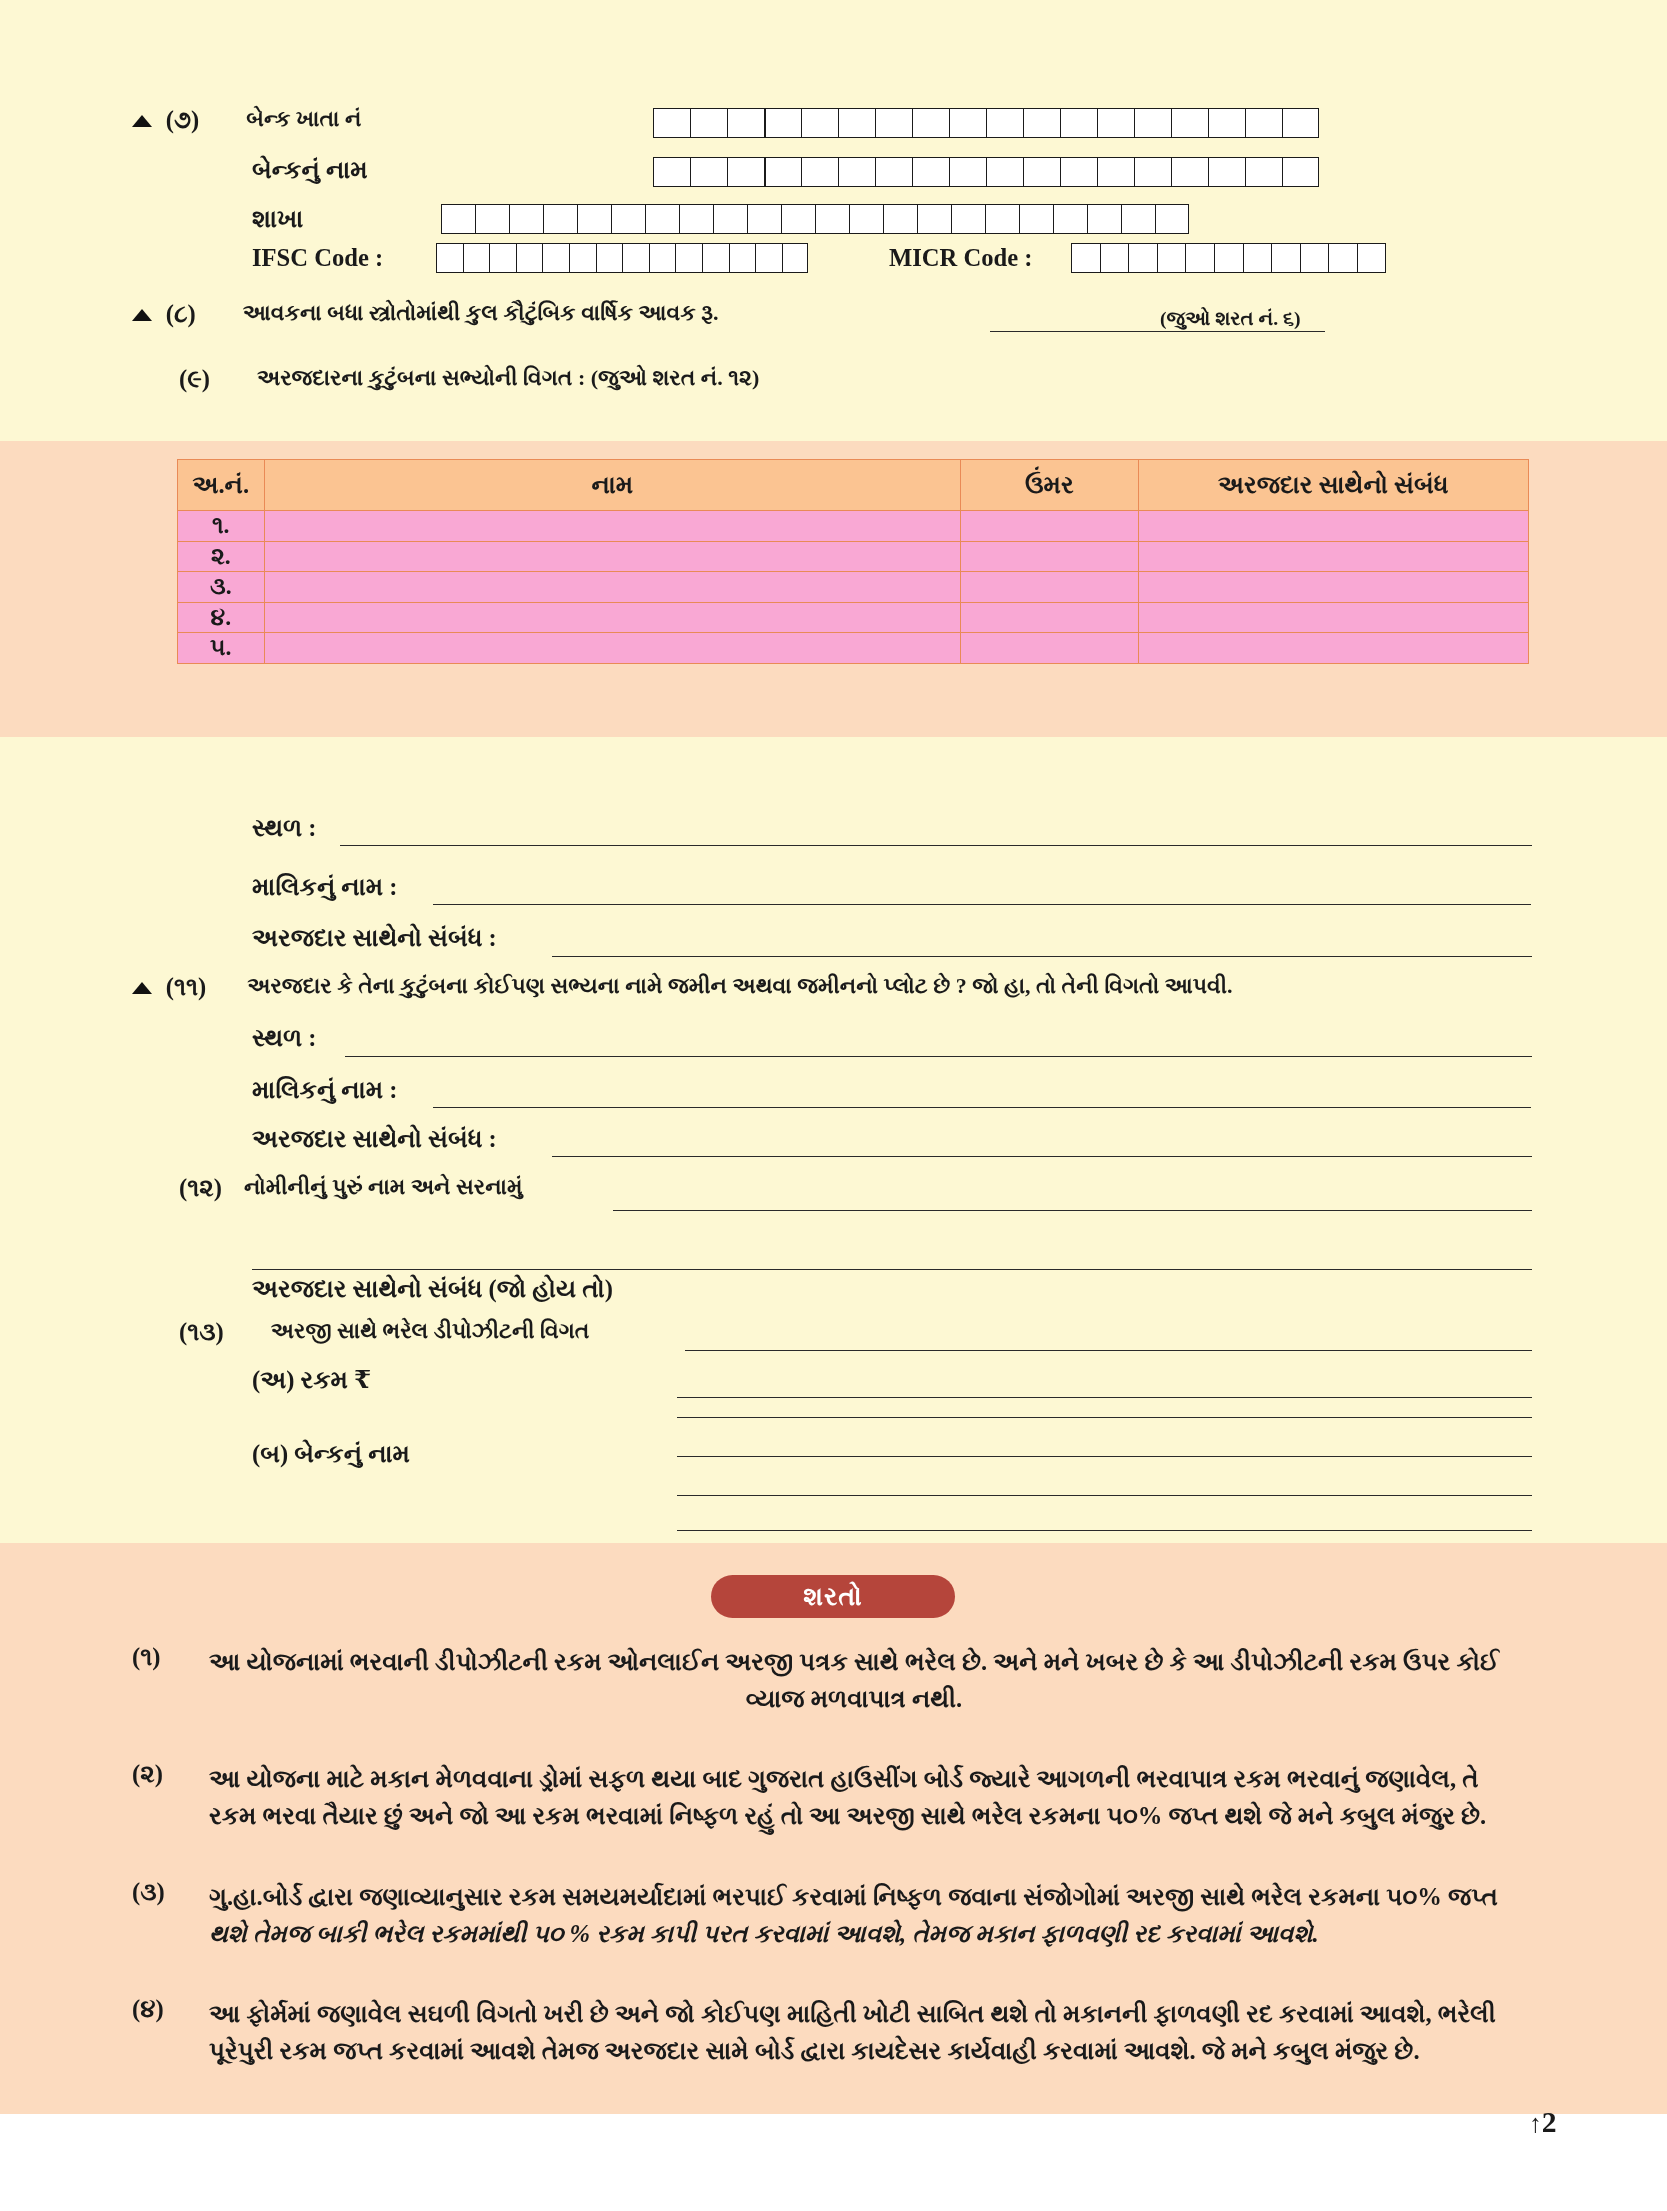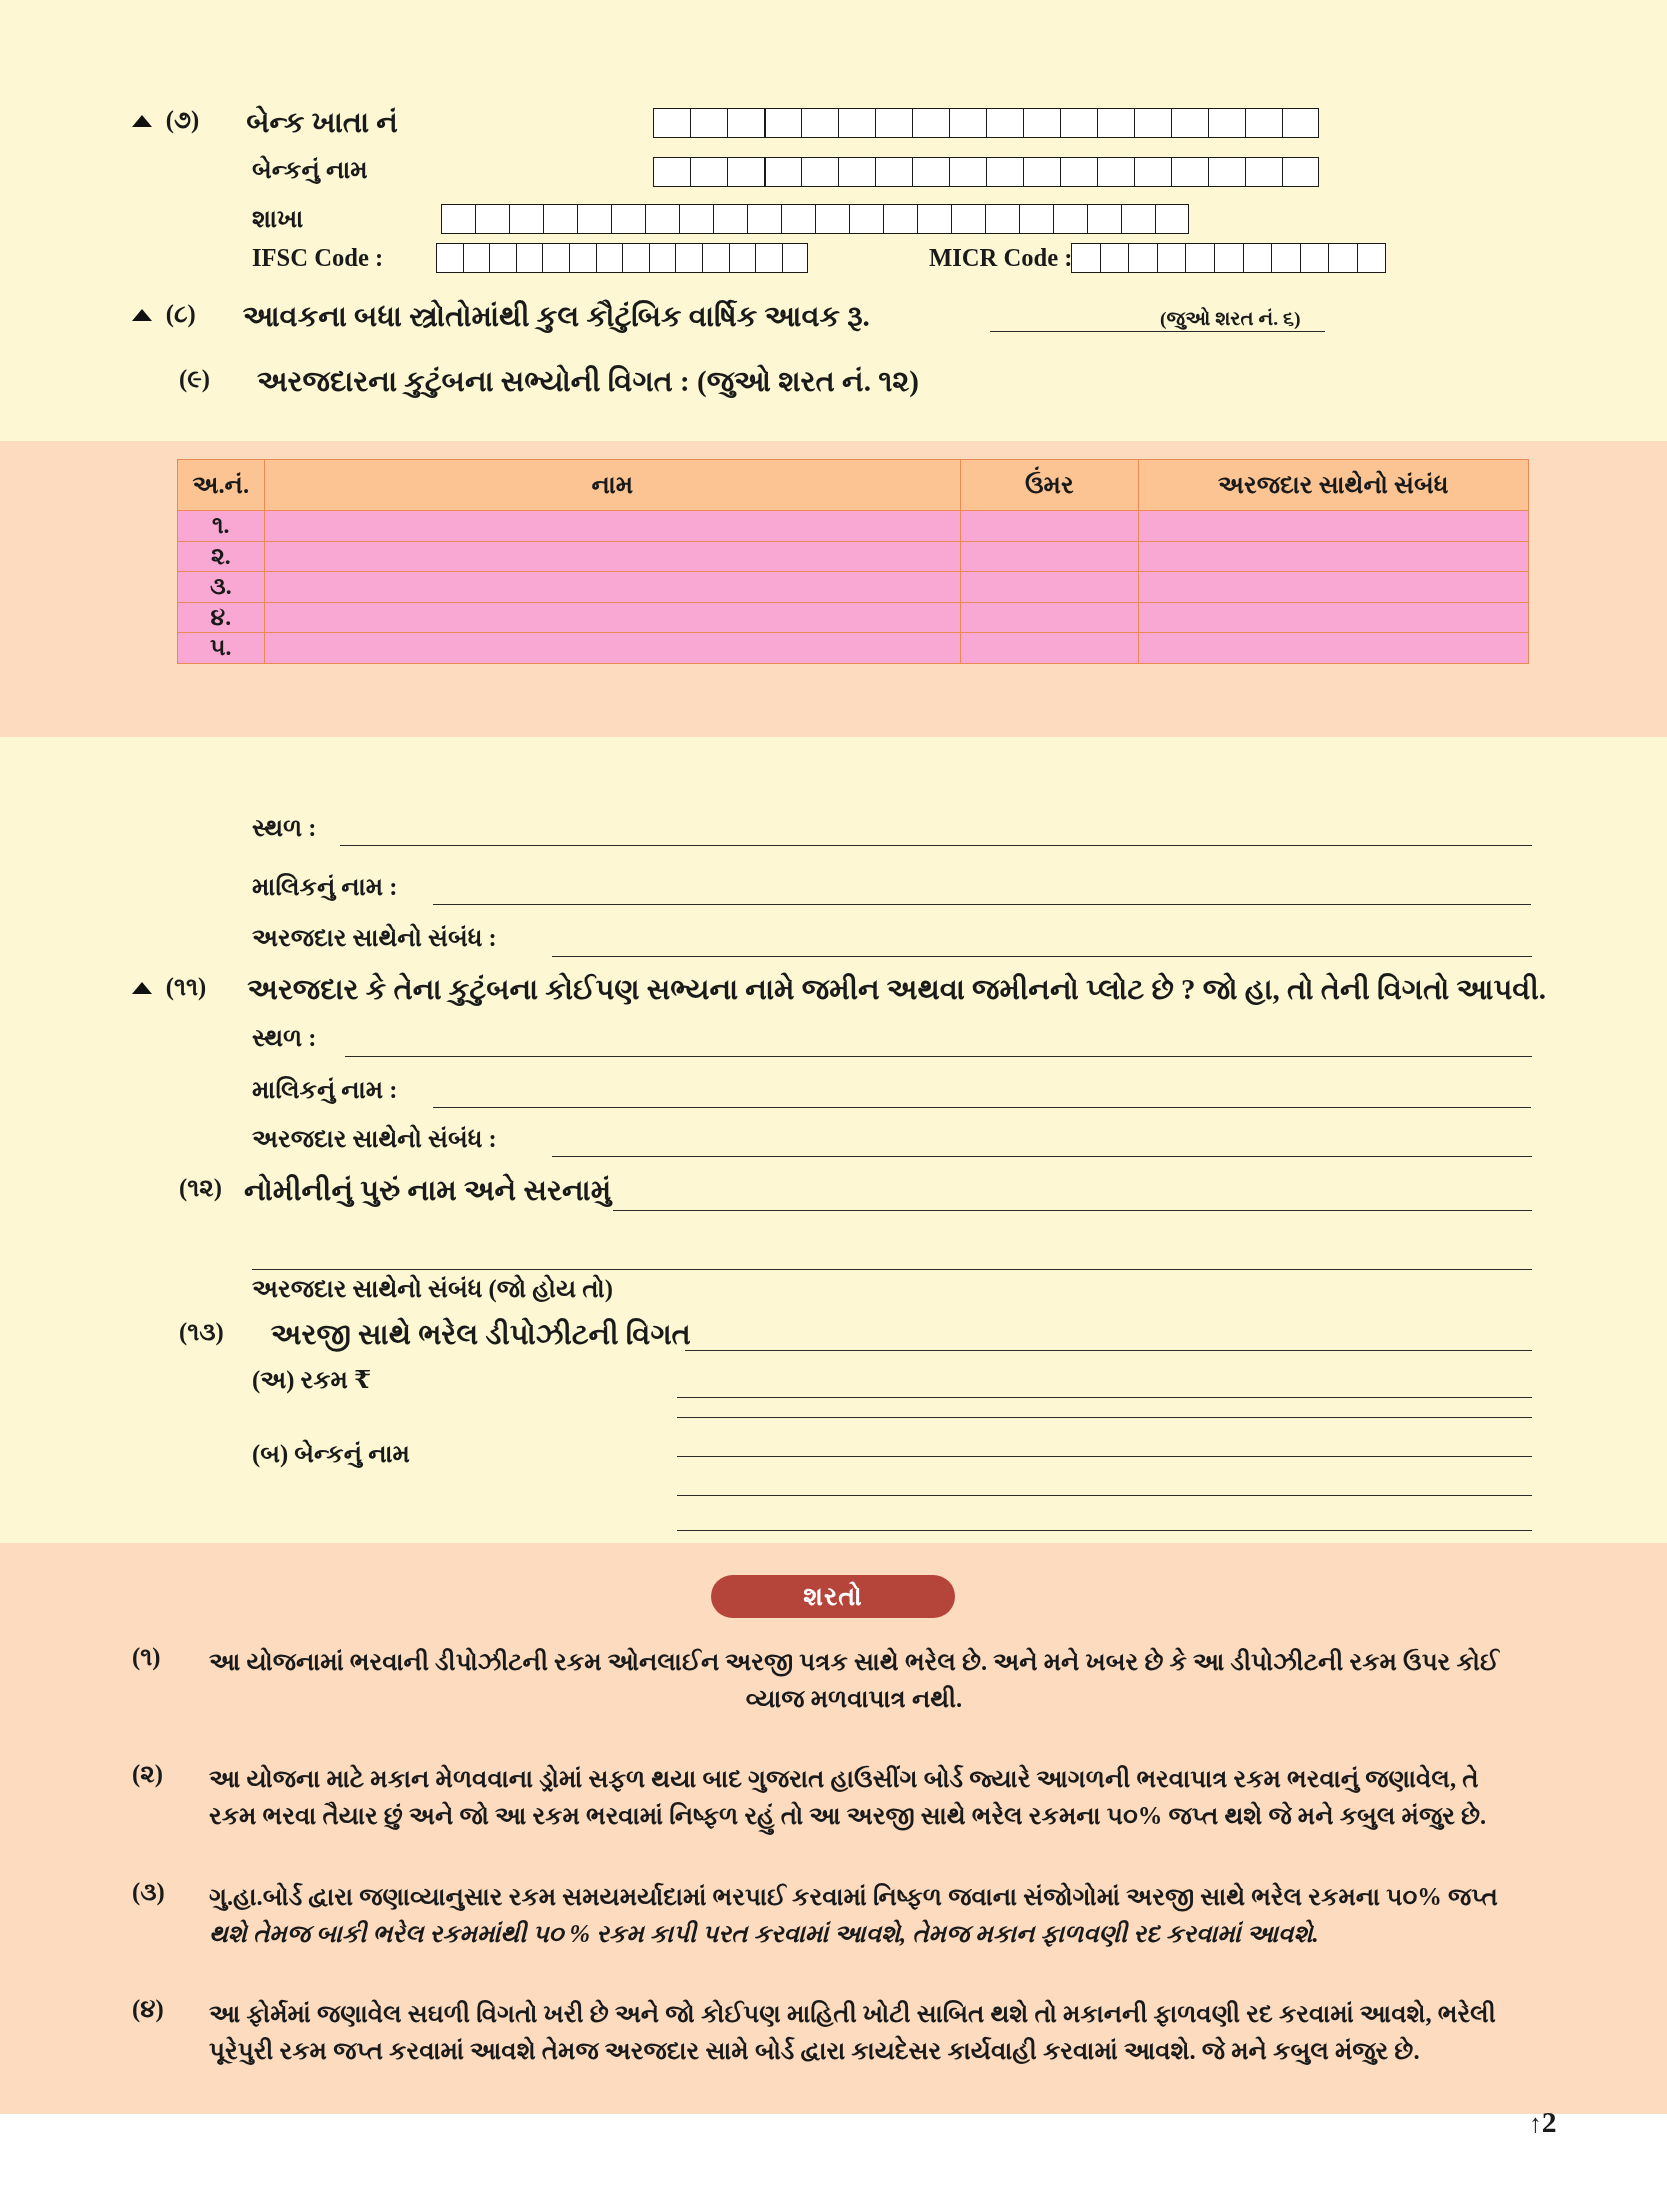--- a/index.html
+++ b/index.html
@@ -29,21 +29,21 @@
     border-left:10.8px solid transparent;
     border-right:10.8px solid transparent;
     border-bottom:12.8px solid #111;
     margin-top:8.9px;
   }
   .qnum {
     font-size:24.6px; font-weight:600; letter-spacing:0px;
     white-space:nowrap; font-family:"Liberation Serif", serif;
   }
   .qtext {
-    font-size:29px; font-weight:600; white-space:nowrap;
+    font-size:22px; font-weight:600; white-space:nowrap;
     font-family:"Liberation Serif", serif;
   }
   .lbl {
     font-size:24.6px; font-weight:600; white-space:nowrap;
   }
   .lbl-en { font-family:"Liberation Serif", serif; font-weight:700; }
 
   
   .comb { display:flex; }
   .comb .cell {
@@ -220,21 +220,21 @@
       <div class="cell" style="width: 26.6px;"></div>
       <div class="cell" style="width: 26.6px;"></div>
       <div class="cell" style="width: 26.6px;"></div>
       <div class="cell" style="width: 26.6px;"></div>
       <div class="cell" style="width: 26.6px;"></div>
       <div class="cell" style="width: 26.6px;"></div>
       <div class="cell" style="width: 26.6px;"></div>
       <div class="cell" style="width: 26.6px;"></div>
     </div>
 
-  <div class="row" style="left:929px; top:244px;">
+  <div class="row" style="left:889px; top:244px;">
     <div class="lbl lbl-en">MICR Code :</div>
   </div>
   <div class="comb" id="comb-micr" style="position:absolute; left:1071px; top:243px;">
       <div class="cell" style="width: 28.6px;"></div>
       <div class="cell" style="width: 28.6px;"></div>
       <div class="cell" style="width: 28.6px;"></div>
       <div class="cell" style="width: 28.6px;"></div>
       <div class="cell" style="width: 28.6px;"></div>
       <div class="cell" style="width: 28.6px;"></div>
       <div class="cell" style="width: 28.6px;"></div>

